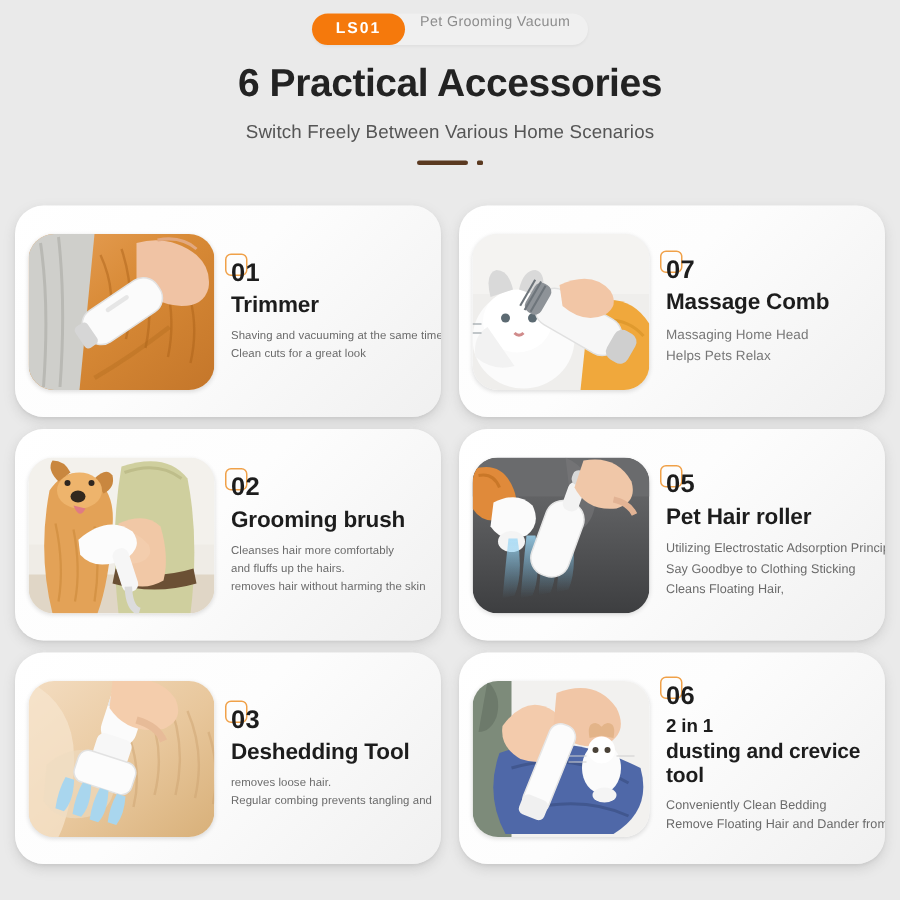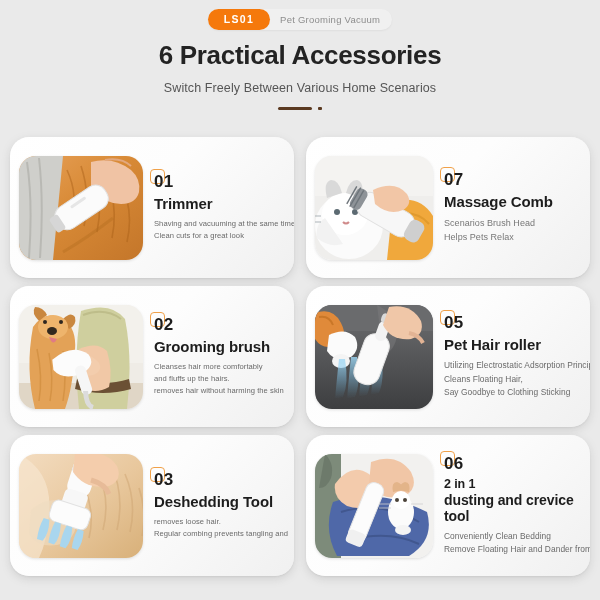--- a/index.html
+++ b/index.html
@@ -12,21 +12,21 @@
     position:relative;
   }
 
   
   .header { width:100%; padding-top:9px; }
 
   .badge-row {
     display:flex; justify-content:center; align-items:center;
   }
   .badge {
-    display:flex; align-items:center;
+    display:flex; align-items:flex-start;
     background:#f0f0f0;
     border-radius:11px;
     height:21px;
     padding-right:12px;
     box-shadow:0 1px 2px rgba(0,0,0,.05);
   }
   .badge-model {
     background:#f5790c;
     color:#ffffff;
     font-size:10.5px;
@@ -252,21 +252,21 @@
         </g>
         <path d="M58 34 q22 -10 34 4 q6 10 -4 16 q-14 6 -28 -6 Z" fill="#f2c6a6"></path>
       </svg>
     </div>
     <div class="info">
       <div class="num-wrap">
         <span class="num-box"></span>
         <span class="num">07</span>
       </div>
       <div class="card-title">Massage Comb</div>
-      <div class="desc-line">Scenarios Brush Head</div>
+      <div class="desc-line">Massaging Home Head</div>
       <div class="desc-line">Helps Pets Relax</div>
     </div>
   </div>
 
   <div class="card left c2">
     <div class="thumb">
       <svg viewBox="0 0 124 104" preserveAspectRatio="xMidYMid slice">
         <rect width="124" height="104" fill="#efece6"></rect>
         <rect x="0" y="0" width="124" height="58" fill="#f3f1ec"></rect>
         <rect x="0" y="78" width="124" height="26" fill="#e0d6c6"></rect>
@@ -343,22 +343,22 @@
         <path d="M94 28 q10 2 14 10" stroke="#e2b394" stroke-width="4" fill="none"></path>
       </svg>
     </div>
     <div class="info">
       <div class="num-wrap">
         <span class="num-box"></span>
         <span class="num">05</span>
       </div>
       <div class="card-title">Pet Hair roller</div>
       <div class="desc-line">Utilizing Electrostatic Adsorption Principle</div>
+      <div class="desc-line">Say Goodbye to Clothing Sticking</div>
       <div class="desc-line">Cleans Floating Hair,</div>
-      <div class="desc-line">Say Goodbye to Clothing Sticking</div>
     </div>
   </div>
 
   <div class="card left c3">
     <div class="thumb">
       <svg viewBox="0 0 124 104" preserveAspectRatio="xMidYMid slice">
         <defs>
           <linearGradient id="fur3" x1="0" y1="0" x2="1" y2="1">
             <stop offset="0%" stop-color="#f3dcc0"></stop>
               <stop offset="55%" stop-color="#e8c79c"></stop>

